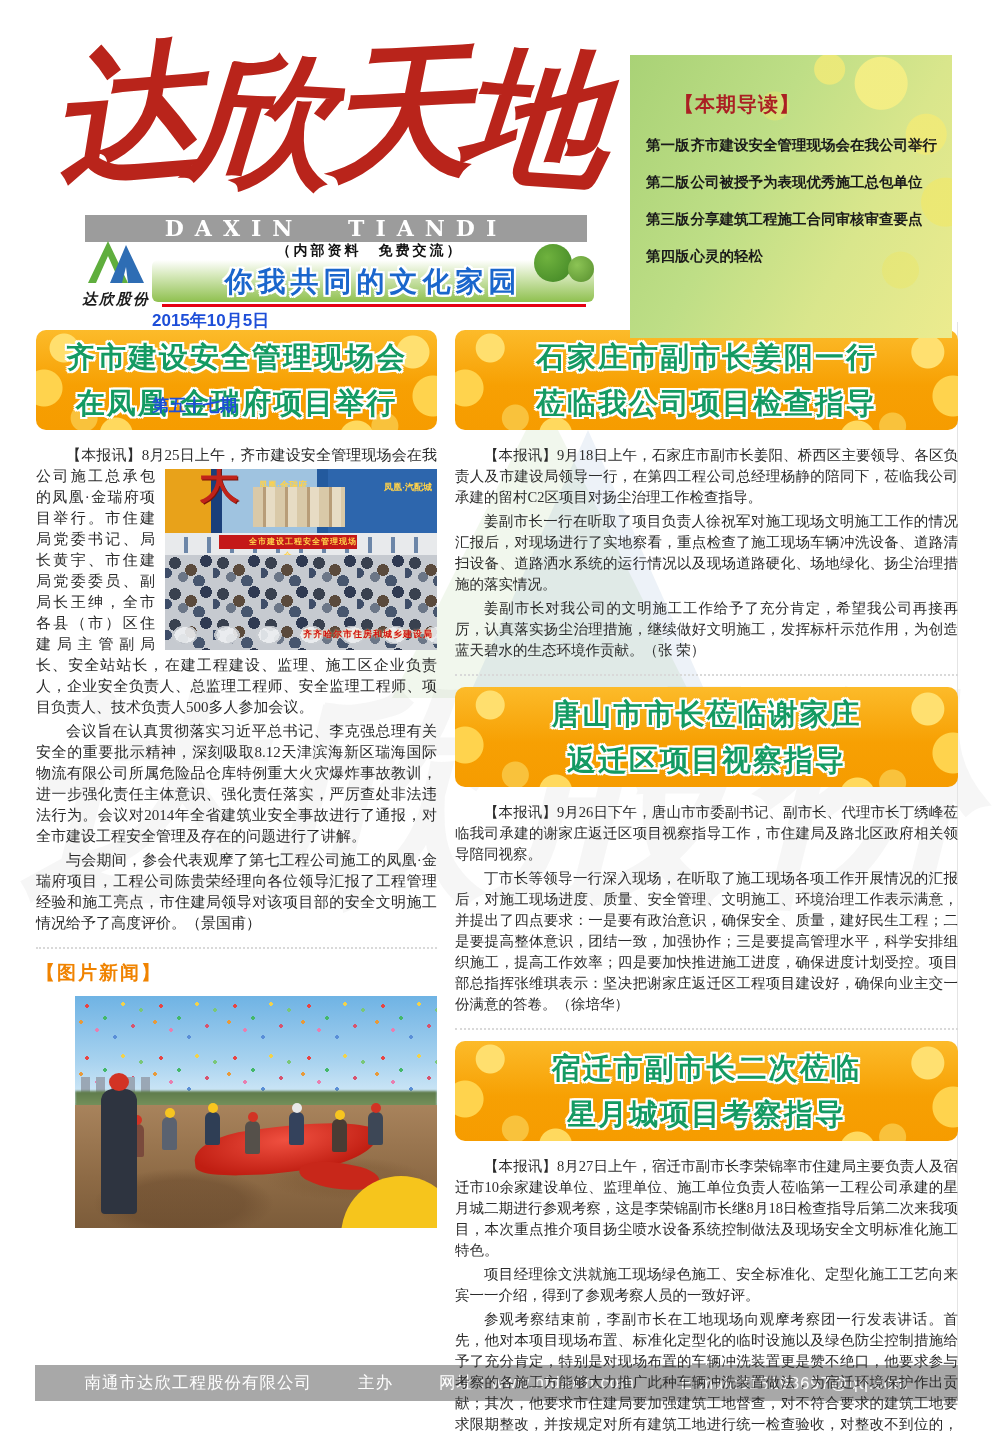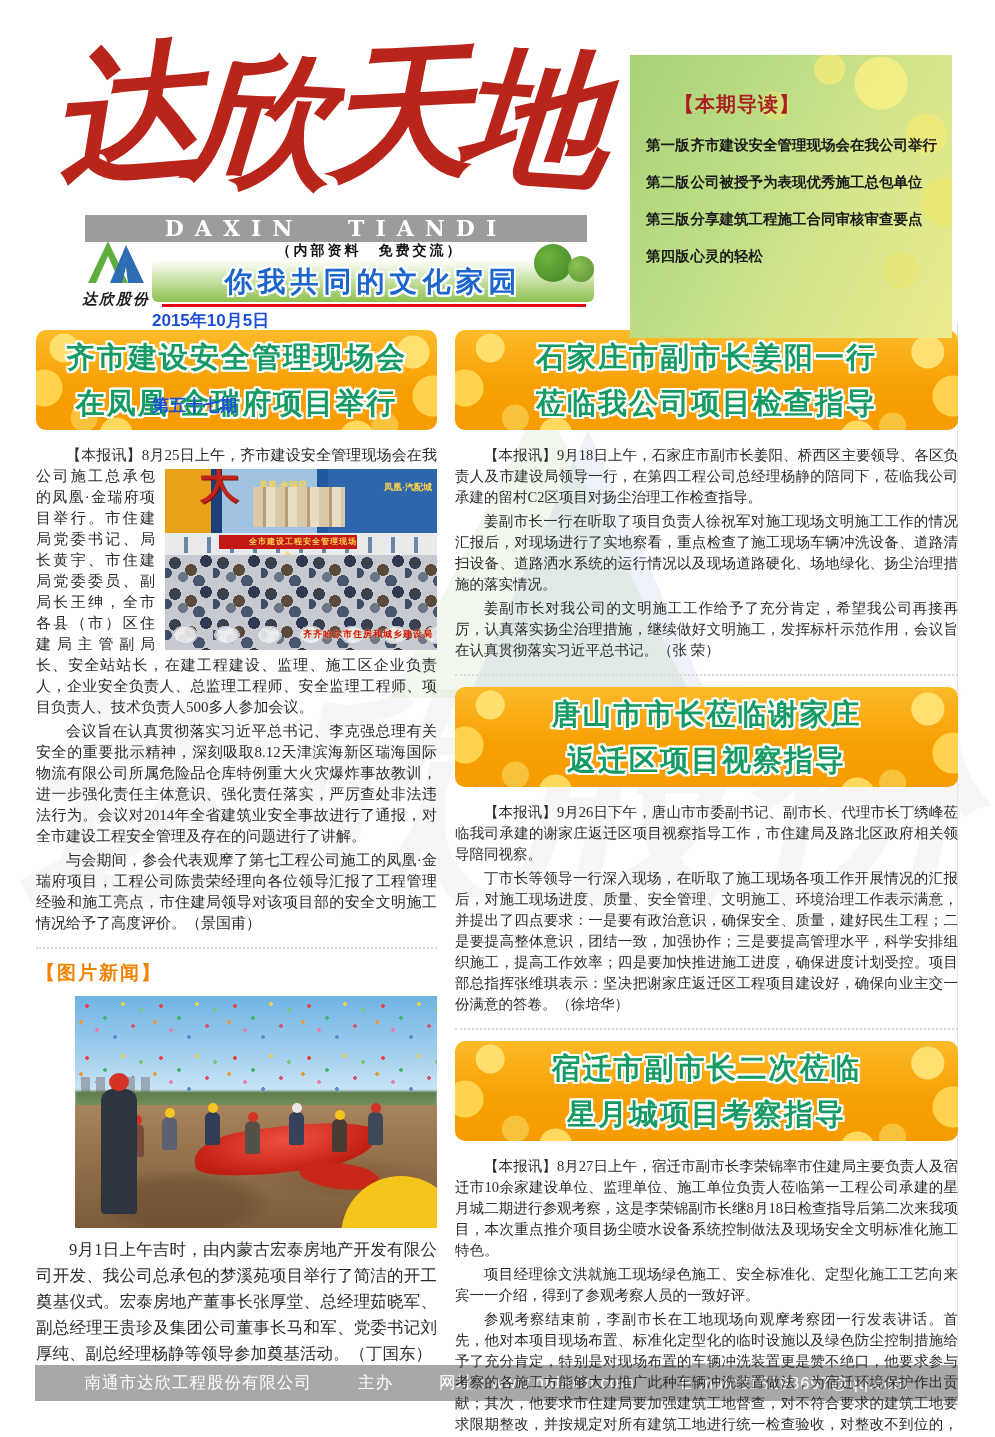--- a/index.html
+++ b/index.html
@@ -283,32 +283,31 @@
         <span class="fig f2"></span>
         <span class="fig f3"></span>
         <span class="fig f4"></span>
         <span class="fig f5"></span>
         <span class="fig f6"></span>
         <span class="fig f7"></span>
         <div class="p2-fore"></div>
         <div class="p2-umb"></div>
       </div>
 
-      <p class="caption">9月1日上午吉时，由内蒙古宏泰房地产开发有限公司开发、我公司总承包的梦溪苑项目举行了简洁的开工奠基仪式。宏泰房地产董事长张厚堂、总经理茹晓军、副总经理王贵珍及集团公司董事长马和军、党委书记刘厚纯、副总经理杨静等领导参加奠基活动。（丁国东）</p>
     </div>
 
     <div class="col-r">
 
       <div class="hbanner">
         <div>石家庄市副市长姜阳一行</div>
         <div>莅临我公司项目检查指导</div>
       </div>
       <p class="art"><span class="lead">【本报讯】</span><span>9月18日上午，石家庄市副市长姜阳、桥西区主要领导、各区负责人及市建设局领导一行，在第四工程公司总经理杨静的陪同下，莅临我公司承建的留村C2区项目对扬尘治理工作检查指导。</span></p>
       <p class="art">姜副市长一行在听取了项目负责人徐祝军对施工现场文明施工工作的情况汇报后，对现场进行了实地察看，重点检查了施工现场车辆冲洗设备、道路清扫设备、道路洒水系统的运行情况以及现场道路硬化、场地绿化、扬尘治理措施的落实情况。</p>
-      <p class="art">姜副市长对我公司的文明施工工作给予了充分肯定，希望我公司再接再厉，认真落实扬尘治理措施，继续做好文明施工，发挥标杆示范作用，会议旨在认真贯彻落实习近平总书记。（张 荣）</p>
+      <p class="art">姜副市长对我公司的文明施工工作给予了充分肯定，希望我公司再接再厉，认真落实扬尘治理措施，继续做好文明施工，发挥标杆示范作用，为创造蓝天碧水的生态环境作贡献。（张 荣）</p>
 
       <hr class="divider">
 
       <div class="hbanner">
         <div>唐山市市长莅临谢家庄</div>
         <div>返迁区项目视察指导</div>
       </div>
       <p class="art"><span class="lead">【本报讯】</span><span>9月26日下午，唐山市市委副书记、副市长、代理市长丁绣峰莅临我司承建的谢家庄返迁区项目视察指导工作，市住建局及路北区政府相关领导陪同视察。</span></p>
       <p class="art">丁市长等领导一行深入现场，在听取了施工现场各项工作开展情况的汇报后，对施工现场进度、质量、安全管理、文明施工、环境治理工作表示满意，并提出了四点要求：一是要有政治意识，确保安全、质量，建好民生工程；二是要提高整体意识，团结一致，加强协作；三是要提高管理水平，科学安排组织施工，提高工作效率；四是要加快推进施工进度，确保进度计划受控。项目部总指挥张维琪表示：坚决把谢家庄返迁区工程项目建设好，确保向业主交一份满意的答卷。（徐培华）</p>
 

